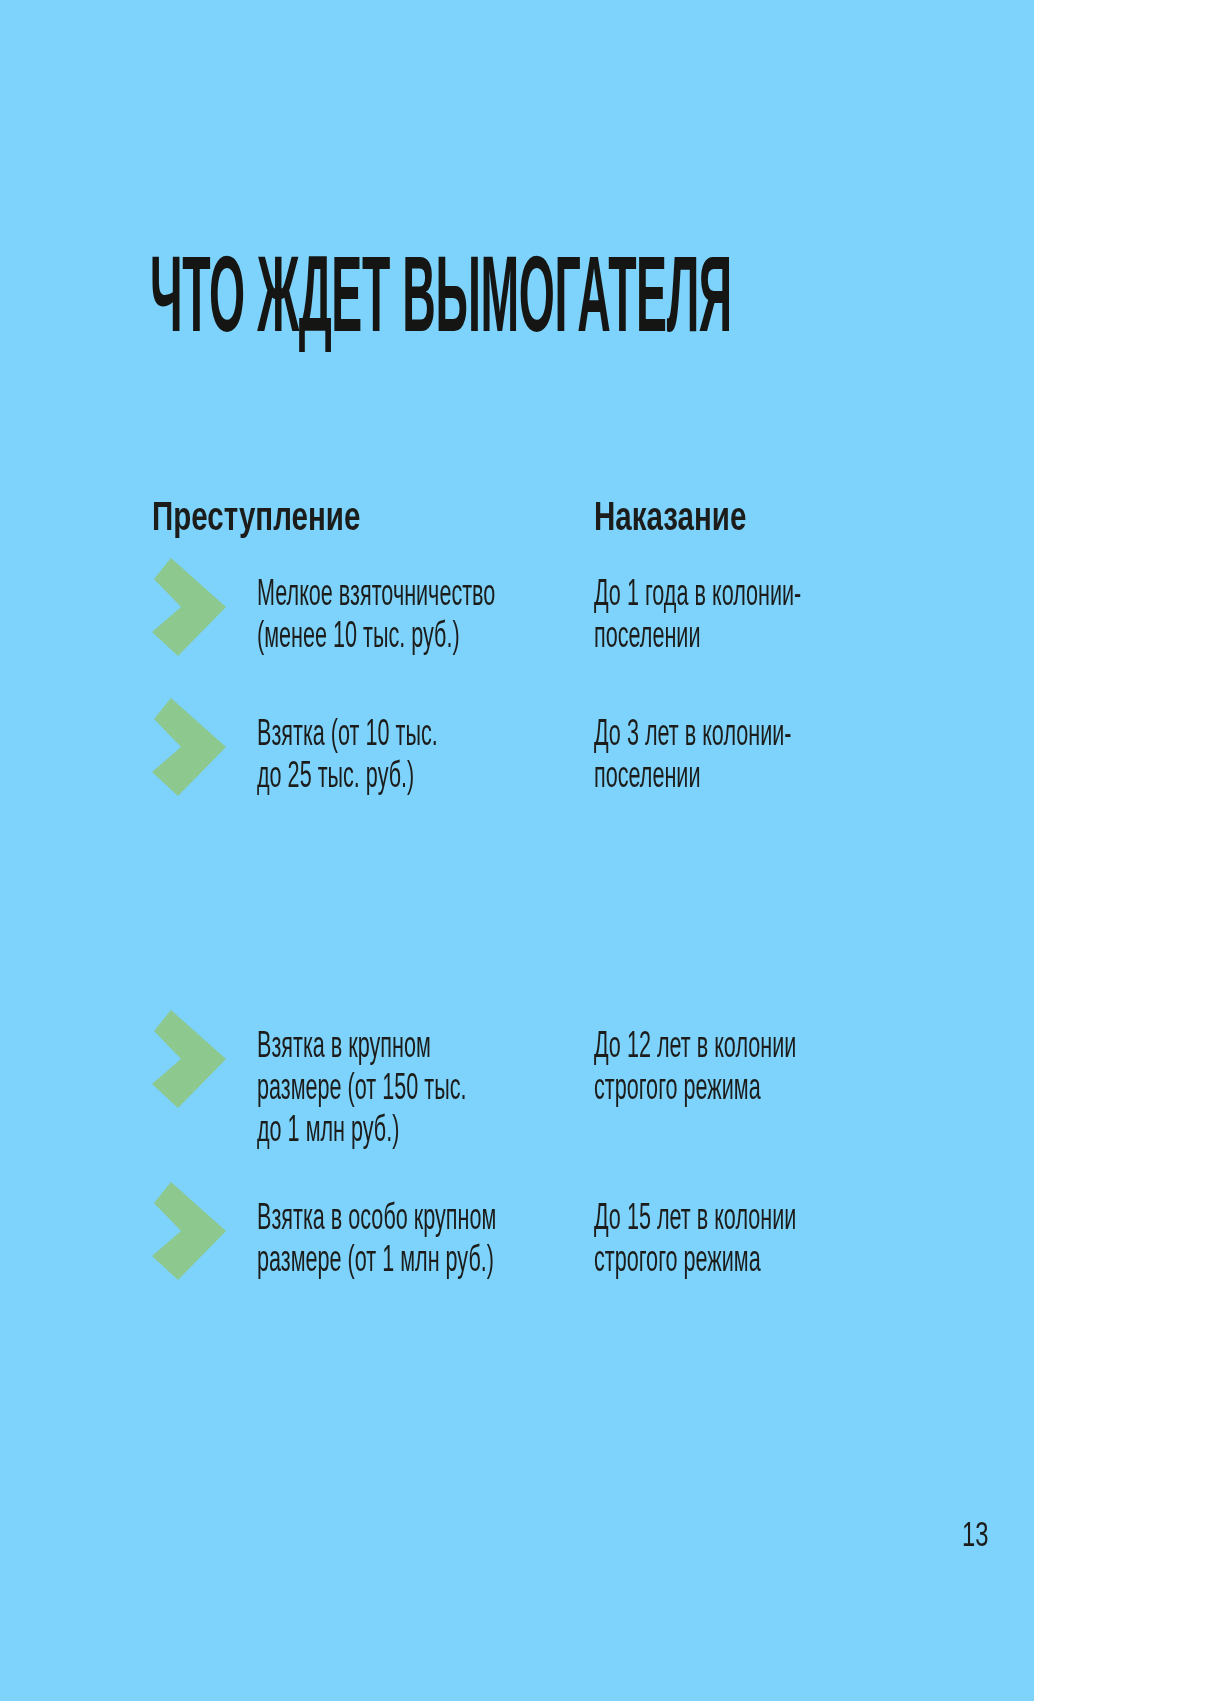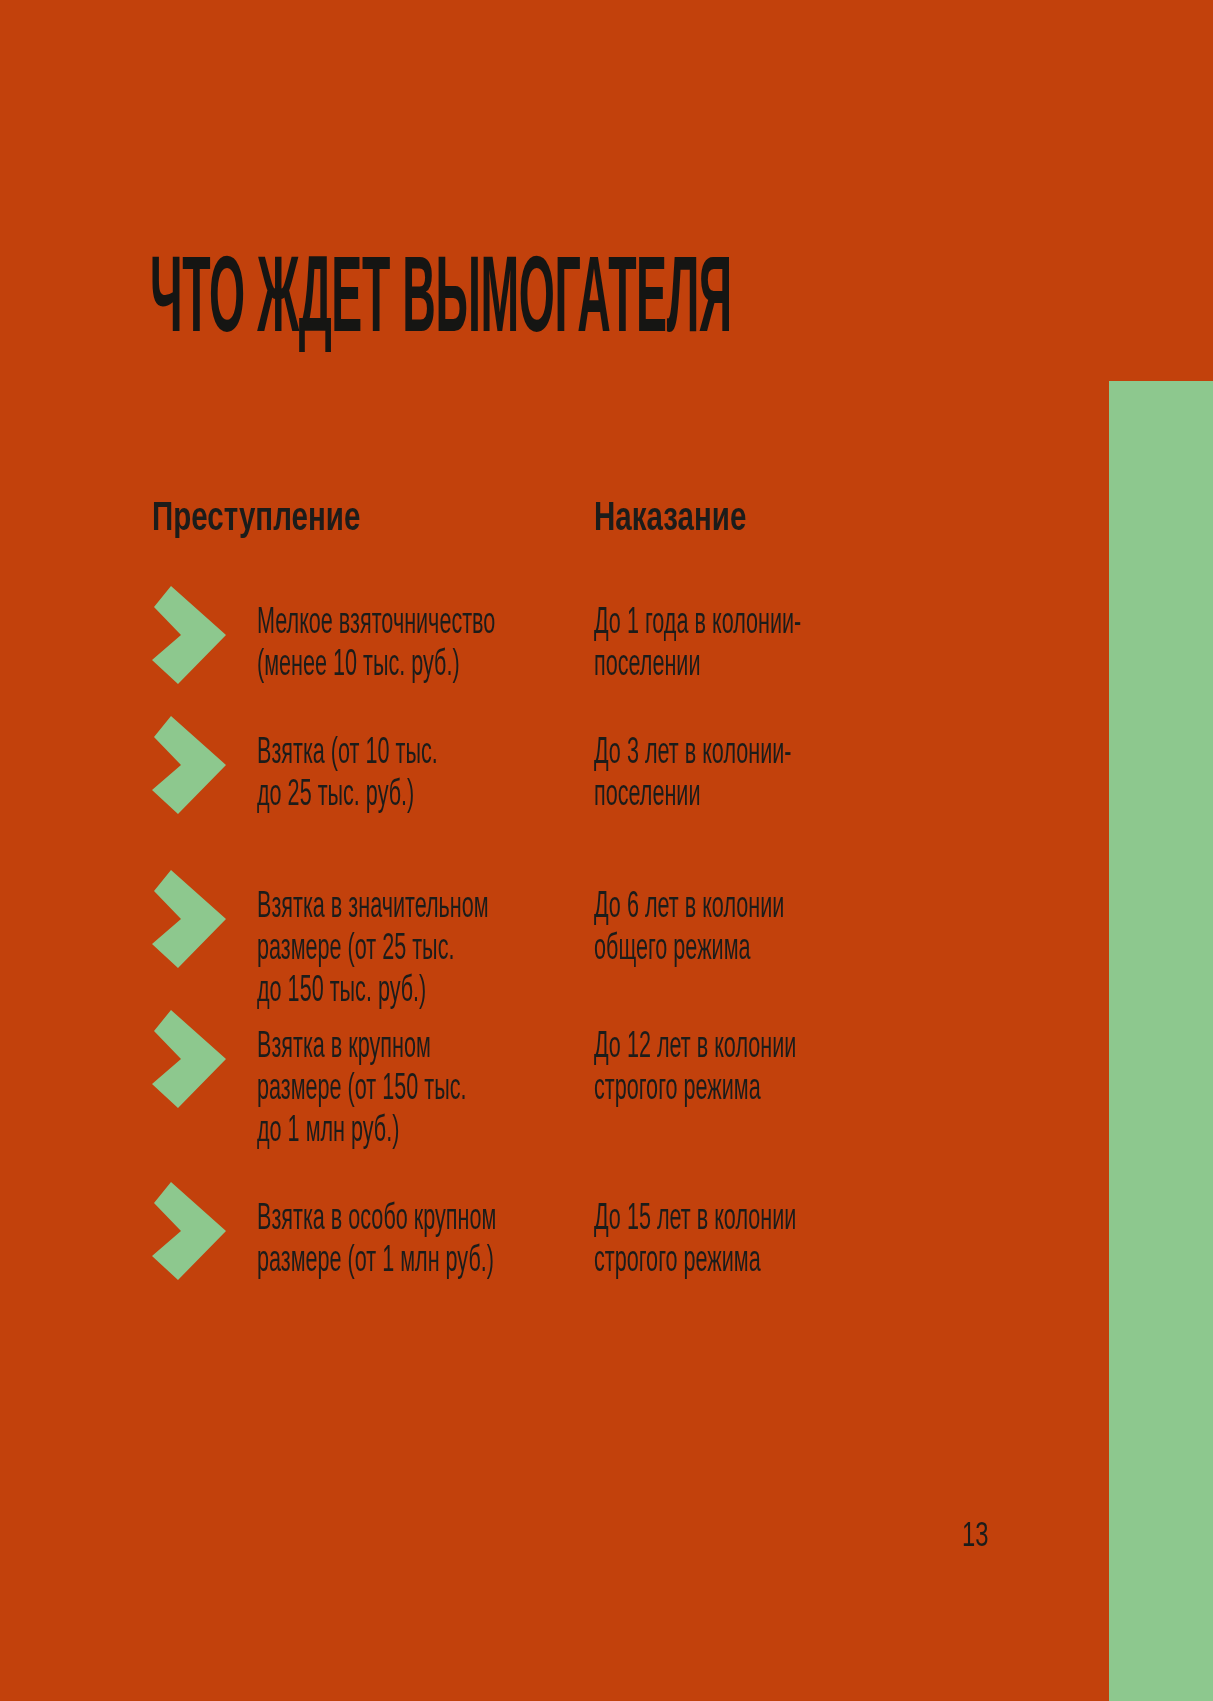--- a/index.html
+++ b/index.html
@@ -2,23 +2,23 @@
 <html><head>
 <meta charset="utf-8">
 <style>
   html, body {
     margin: 0;
     padding: 0;
     background: #ffffff;
   }
   .page {
     position: relative;
-    width: 1213px;
+    width: 1034px;
     height: 1701px;
-    background: #c2410c;
+    background: #7dd3fc;
     overflow: hidden;
     font-family: "Liberation Sans", sans-serif;
     color: #1c1c1a;
   }
   
   .doc-title {
     position: absolute;
     left: 150px;
     top: 168px;
     font-size: 108px;
@@ -97,50 +97,40 @@
 
   <h1 class="doc-title">ЧТО ЖДЕТ ВЫМОГАТЕЛЯ</h1>
 
   <svg class="accent-bar" viewBox="0 0 104 1320" preserveAspectRatio="none" aria-hidden="true">
     <rect x="0" y="0" width="104" height="1320" fill="#8dc88e"></rect>
   </svg>
 
   <div class="col-header crime">Преступление</div>
   <div class="col-header punishment">Наказание</div>
 
-  <div class="row" style="top:586px">
+  <div class="row" style="top:558px">
     <svg class="chevron" viewBox="0 0 74 98" aria-hidden="true">
       <polygon points="19,0 74,49 26,98 0,74 29,49 2,21" fill="#8dc88e"></polygon>
     </svg>
     <div class="cell crime">Мелкое взяточничество
 (менее 10 тыс. руб.)</div>
     <div class="cell punishment">До 1 года в колонии-
 поселении</div>
   </div>
 
-  <div class="row" style="top:716px">
+  <div class="row" style="top:698px">
     <svg class="chevron" viewBox="0 0 74 98" aria-hidden="true">
       <polygon points="19,0 74,49 26,98 0,74 29,49 2,21" fill="#8dc88e"></polygon>
     </svg>
     <div class="cell crime">Взятка (от 10 тыс.
 до 25 тыс. руб.)</div>
     <div class="cell punishment">До 3 лет в колонии-
 поселении</div>
   </div>
 
-  <div class="row" style="top:870px">
-    <svg class="chevron" viewBox="0 0 74 98" aria-hidden="true">
-      <polygon points="19,0 74,49 26,98 0,74 29,49 2,21" fill="#8dc88e"></polygon>
-    </svg>
-    <div class="cell crime">Взятка в значительном
-размере (от 25 тыс.
-до 150 тыс. руб.)</div>
-    <div class="cell punishment">До 6 лет в колонии
-общего режима</div>
-  </div>
 
   <div class="row" style="top:1010px">
     <svg class="chevron" viewBox="0 0 74 98" aria-hidden="true">
       <polygon points="19,0 74,49 26,98 0,74 29,49 2,21" fill="#8dc88e"></polygon>
     </svg>
     <div class="cell crime">Взятка в крупном
 размере (от 150 тыс.
 до 1 млн руб.)</div>
     <div class="cell punishment">До 12 лет в колонии
 строгого режима</div>

